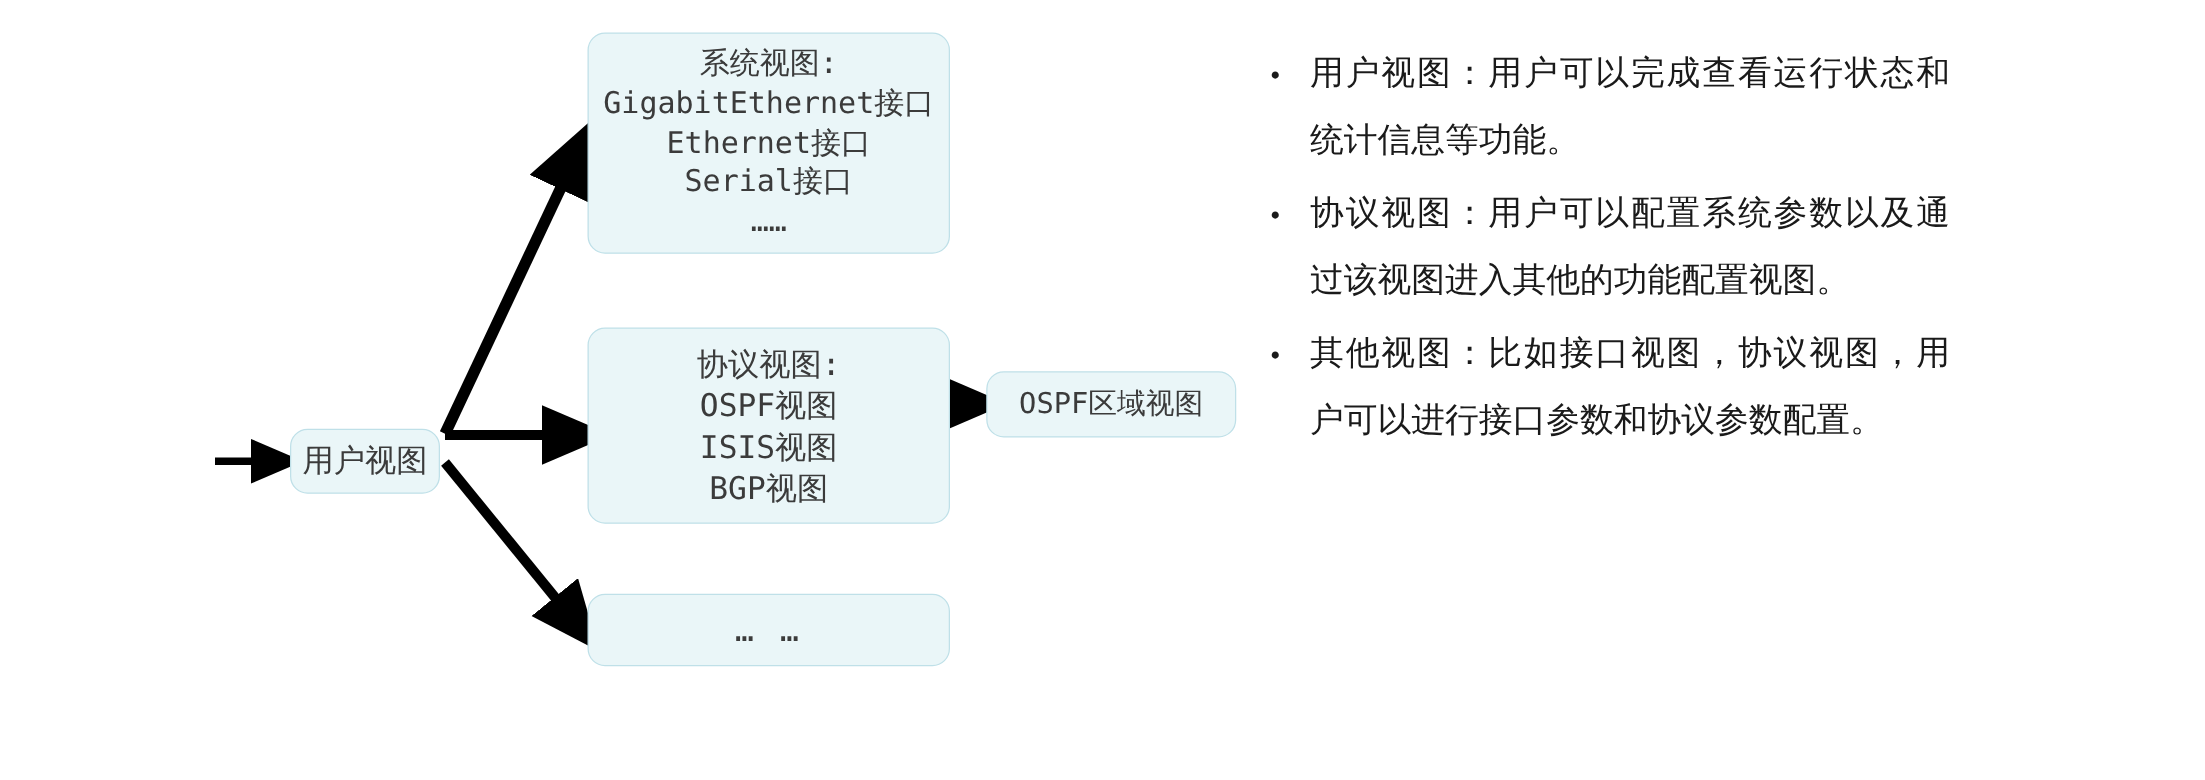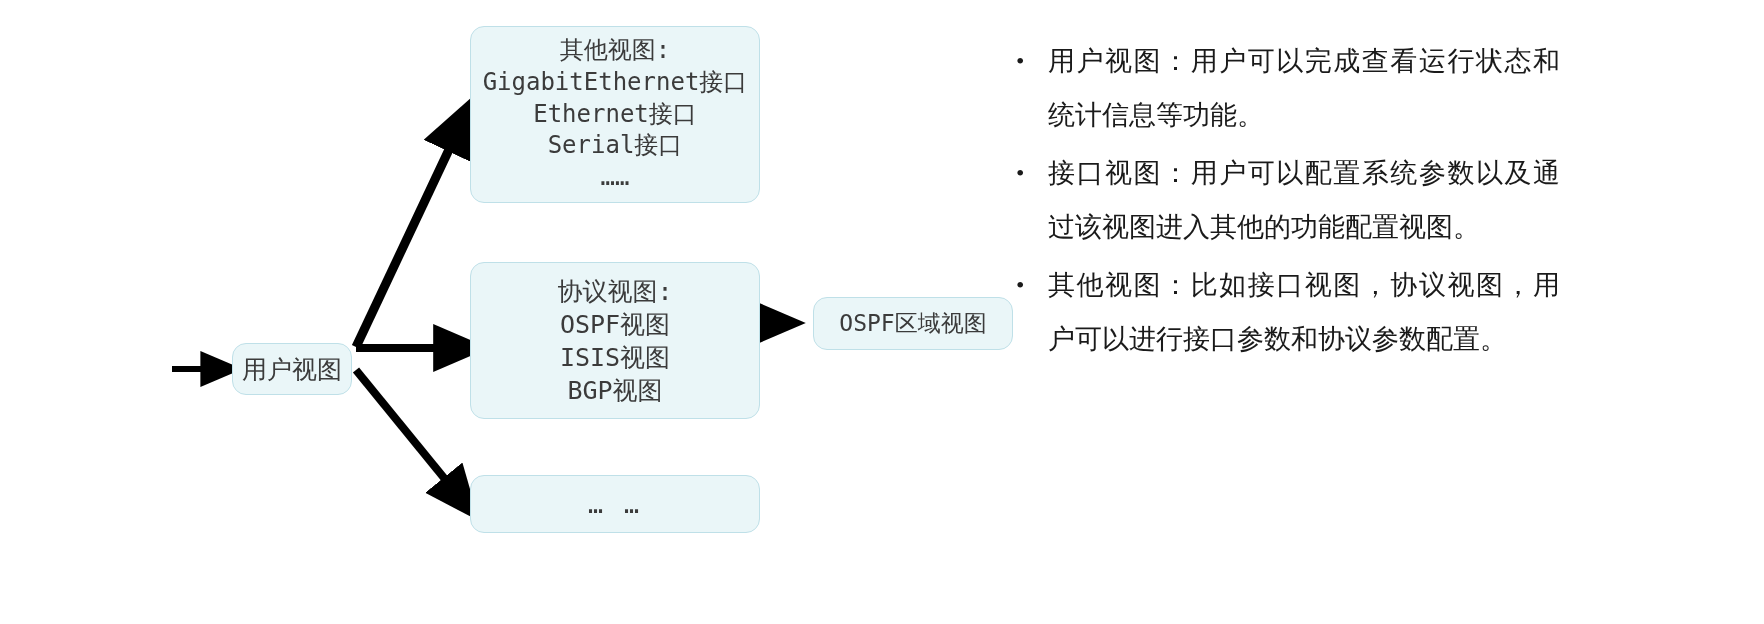--- a/index.html
+++ b/index.html
@@ -37,21 +37,21 @@
     font-family: "Liberation Serif", "DejaVu Serif", serif;
   }
   .node.mono {
     font-family: "DejaVu Sans Mono", "Liberation Mono", monospace;
   }
 
   #node-user    { left: 38px;  top: 343px; width: 130px; height: 52px;  font-size: 25px; }
   #node-system  { left: 232px; top: 343px; width: 120px; height: 52px;  font-size: 25px; }
   #node-iface   { left: 470px; top: 26px;  width: 290px; height: 177px; font-size: 24px; }
   #node-proto   { left: 470px; top: 262px; width: 290px; height: 157px; font-size: 25px; text-align: center; }
-  #node-ospf    { left: 789px; top: 297px; width: 200px; height: 53px;  font-size: 23px; margin-left: 24px; }
+  #node-ospf    { left: 789px; top: 297px; width: 200px; height: 53px;  font-size: 23px; }
   #node-more    { left: 470px; top: 475px; width: 290px; height: 58px;  font-size: 25px;
                   letter-spacing: 3px; }
 
   
   #arrows {
     position: absolute;
     left: 0; top: 0;
     width: 1764px;
     height: 624px;
     pointer-events: none;
@@ -79,21 +79,21 @@
     color: #1a1a1a;
     box-sizing: border-box;
   }
   .bullet-text {
     flex: 1 1 auto;
     font-size: 27px;
     line-height: 54px;
     color: #1a1a1a;
     text-align: justify;
     text-align-last: left;
-    font-family: Liberation Serif, serif;
+    font-family: Liberation Mono, monospace;
   }
 </style>
 </head>
 <body>
 
 <div id="canvas">
 
   <svg id="arrows" viewBox="0 0 1764 624" xmlns="http://www.w3.org/2000/svg">
     <defs>
       <marker id="ah" markerWidth="7" markerHeight="7" refX="3.6" refY="3" orient="auto" markerUnits="strokeWidth">
@@ -108,21 +108,21 @@
     <line x1="356" y1="348" x2="462" y2="348" stroke="#000000" stroke-width="8" marker-end="url(#ah)"></line>
 
     <line x1="356" y1="370" x2="462" y2="500" stroke="#000000" stroke-width="8" marker-end="url(#ah)"></line>
 
     <line x1="765" y1="323" x2="782" y2="323" stroke="#000000" stroke-width="7" marker-end="url(#ah)"></line>
   </svg>
 
 
   <div class="node cjk" id="node-system">用户视图</div>
 
-  <div class="node mono" id="node-iface">其他视图:
+  <div class="node mono" id="node-iface">系统视图:
 GigabitEthernet接口
 Ethernet接口
 Serial接口
 ……</div>
 
   <div class="node mono" id="node-proto">协议视图:
 OSPF视图
 ISIS视图
 BGP视图</div>
 
@@ -130,21 +130,21 @@
 
   <div class="node mono" id="node-more">… …</div>
 
   <div id="bullets">
     <div class="bullet-row">
       <span class="bullet-dot">•</span>
       <span class="bullet-text">用户视图：用户可以完成查看运行状态和统计信息等功能。</span>
     </div>
     <div class="bullet-row">
       <span class="bullet-dot">•</span>
-      <span class="bullet-text">接口视图：用户可以配置系统参数以及通过该视图进入其他的功能配置视图。</span>
+      <span class="bullet-text">协议视图：用户可以配置系统参数以及通过该视图进入其他的功能配置视图。</span>
     </div>
     <div class="bullet-row">
       <span class="bullet-dot">•</span>
       <span class="bullet-text">其他视图：比如接口视图，协议视图，用户可以进行接口参数和协议参数配置。</span>
     </div>
   </div>
 
 </div>
 
 </body></html>

